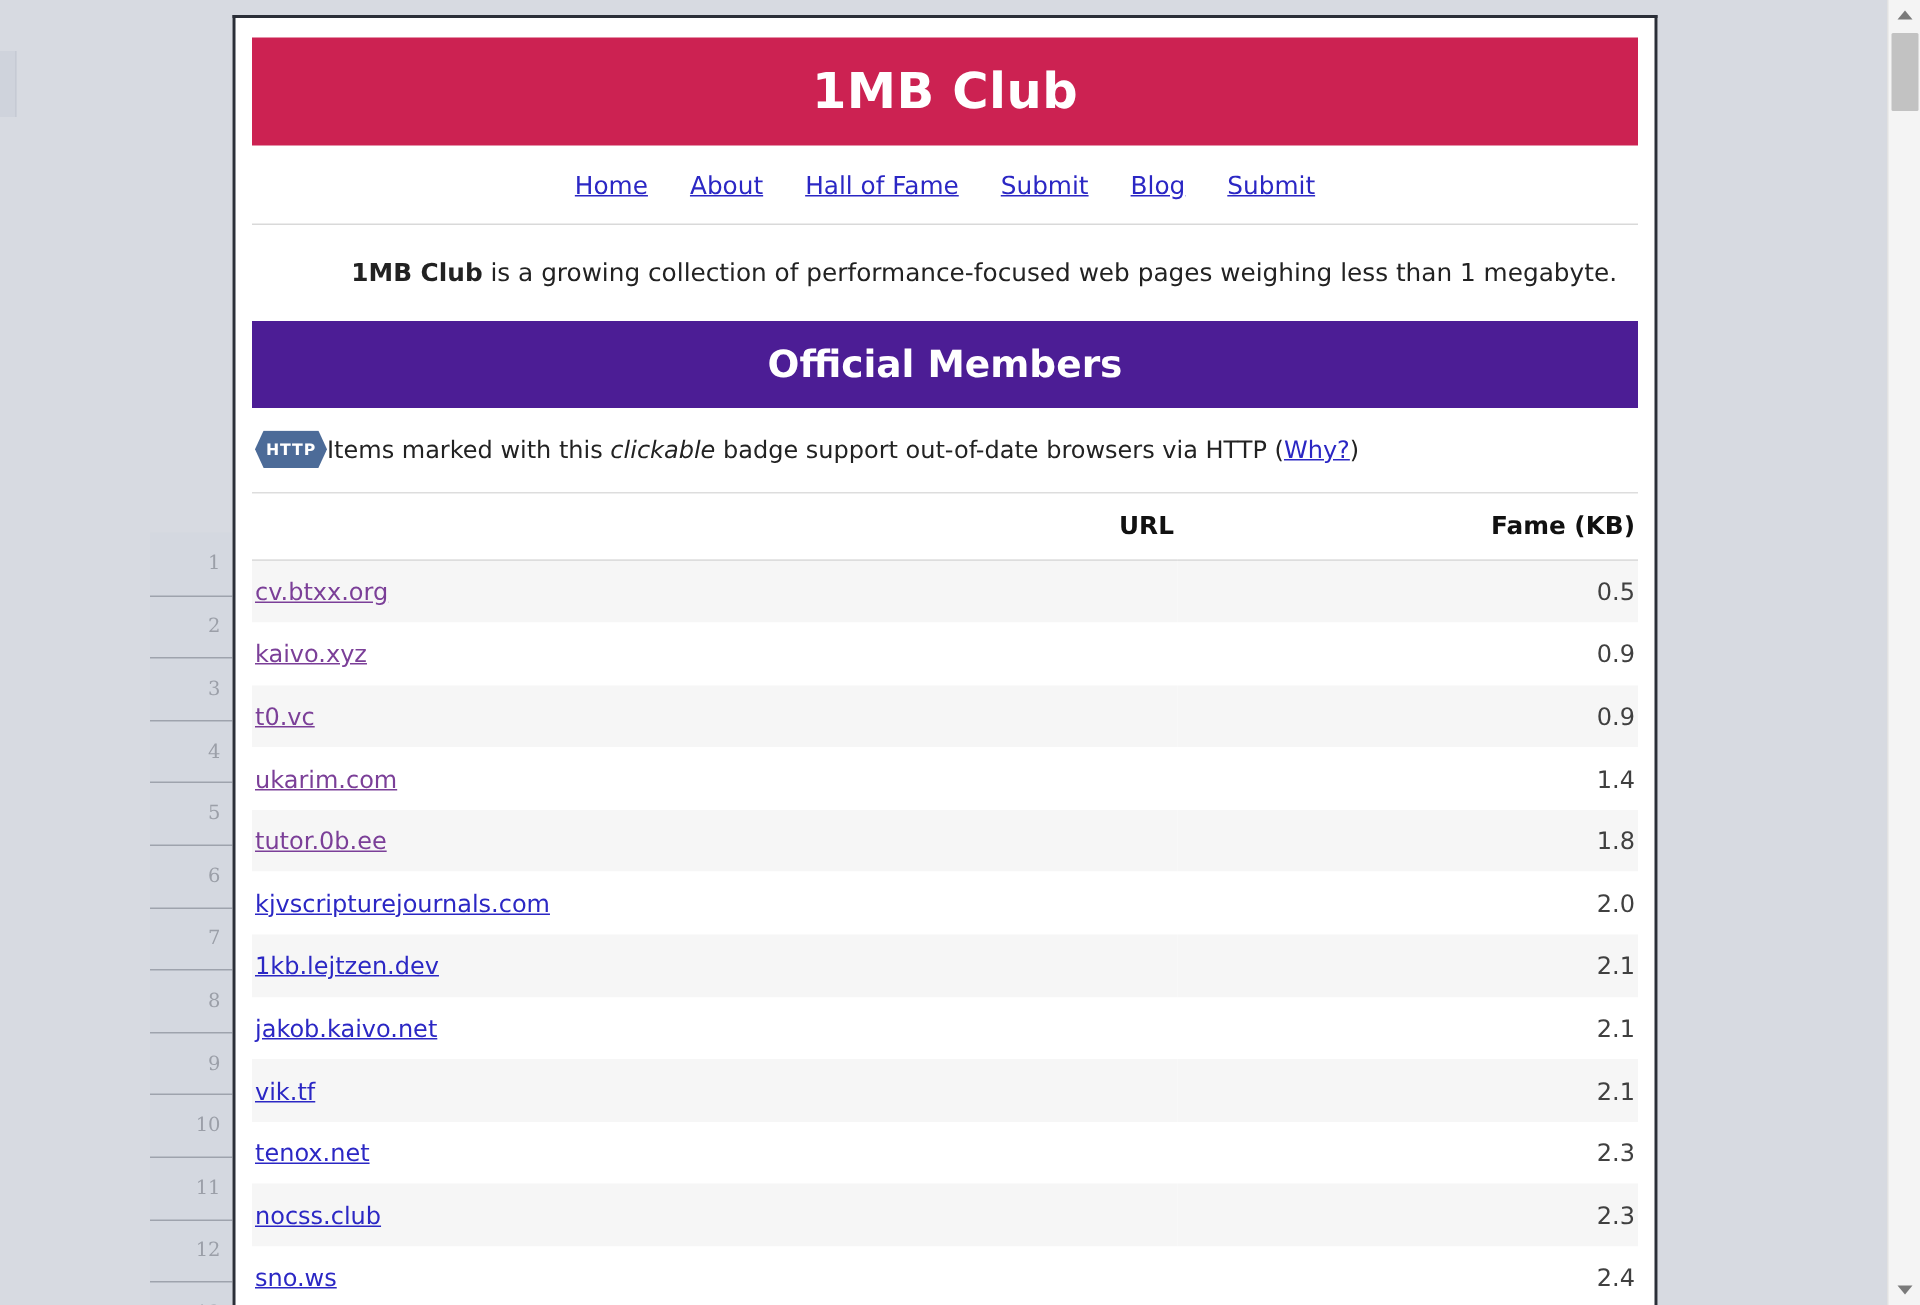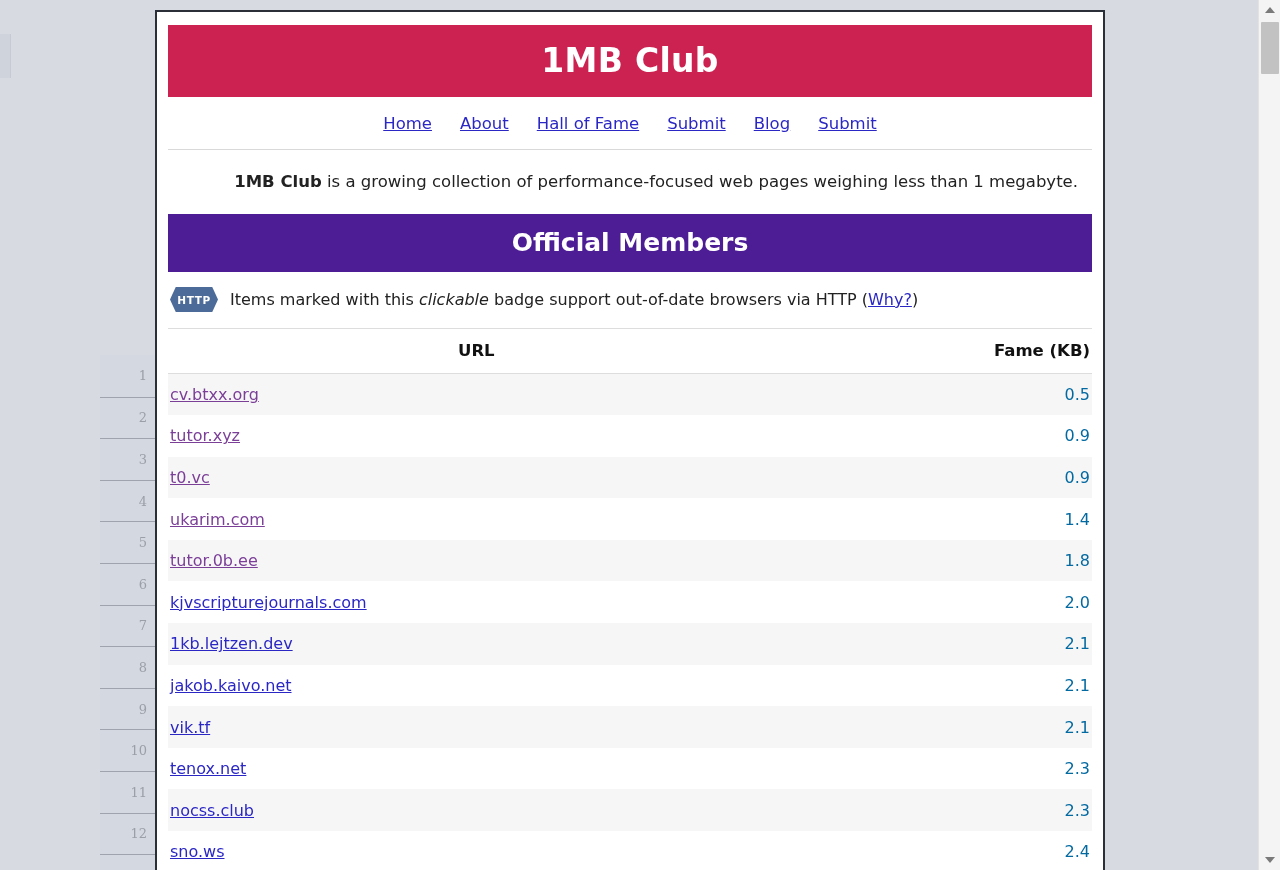--- a/index.html
+++ b/index.html
@@ -99,21 +99,20 @@
     text-align: center;
     font-size: 25px;
     font-weight: bold;
     padding: 14px 10px 15px;
   }
 
   
   .badge-note {
     display: flex;
     align-items: center;
-    gap: 12px;
     padding: 15px 2px 16px;
     border-bottom: 1px solid #dddddd;
     font-size: 16px;
     color: #222;
   }
   .http-badge {
     flex: 0 0 auto;
     width: 48px; height: 25px;
     background: #4c6b98;
     color: #ffffff;
@@ -131,29 +130,29 @@
 
   
   .tbl { width: 100%; border-collapse: collapse; }
   .tbl th {
     font-size: 16.5px;
     font-weight: bold;
     color: #111;
     padding: 12px 2px 13px;
     border-bottom: 1px solid #dddddd;
   }
-  .tbl th.url  { text-align: center; }
+  .tbl th.url  { text-align: right; }
   .tbl th.size { text-align: right; }
   .tbl td {
     font-size: 16px;
     padding: 0 2px;
     height: 41.6px;
     vertical-align: middle;
   }
-  .tbl td.size { text-align: right; color: #0369a1; }
+  .tbl td.size { text-align: right; color: #404040; }
   .tbl tbody tr:nth-child(odd)  { background: #f6f6f6; }
   .tbl tbody tr:nth-child(even) { background: #ffffff; }
   .tbl td a { text-decoration: underline; }
   a.unvisited { color: #2b27c4; }
   a.visited   { color: #7b3f98; }
 
   
   .scrollbar {
     position: absolute; right: 0; top: 0;
     width: 22px; height: 870px;
@@ -258,21 +257,21 @@
             <th class="url">URL</th>
             <th class="size">Fame (KB)</th>
           </tr>
         </thead>
         <tbody>
             <tr>
               <td><a href="#" class="visited">cv.btxx.org</a></td>
               <td class="size">0.5</td>
             </tr>
             <tr>
-              <td><a href="#" class="visited">tutor.xyz</a></td>
+              <td><a href="#" class="visited">kaivo.xyz</a></td>
               <td class="size">0.9</td>
             </tr>
             <tr>
               <td><a href="#" class="visited">t0.vc</a></td>
               <td class="size">0.9</td>
             </tr>
             <tr>
               <td><a href="#" class="visited">ukarim.com</a></td>
               <td class="size">1.4</td>
             </tr>

